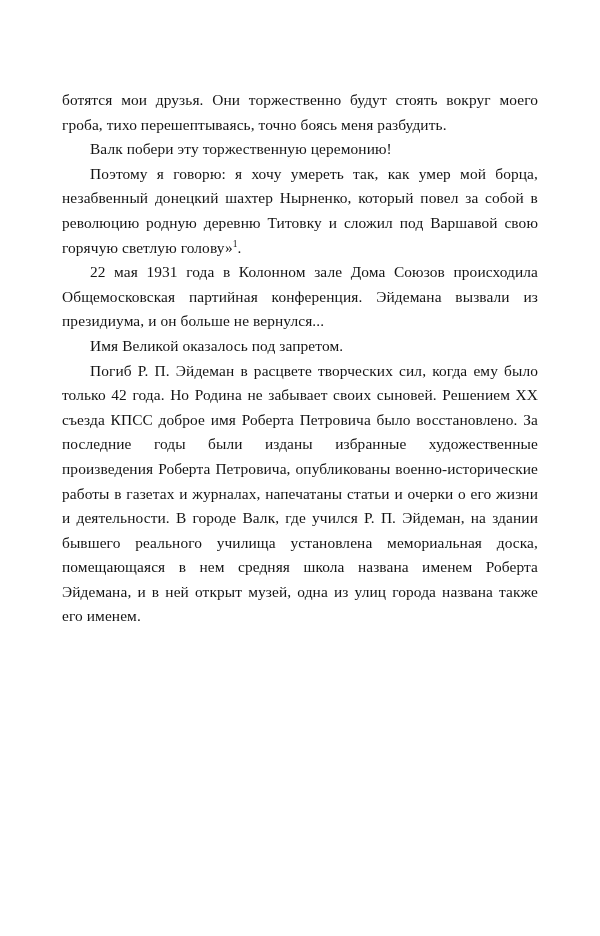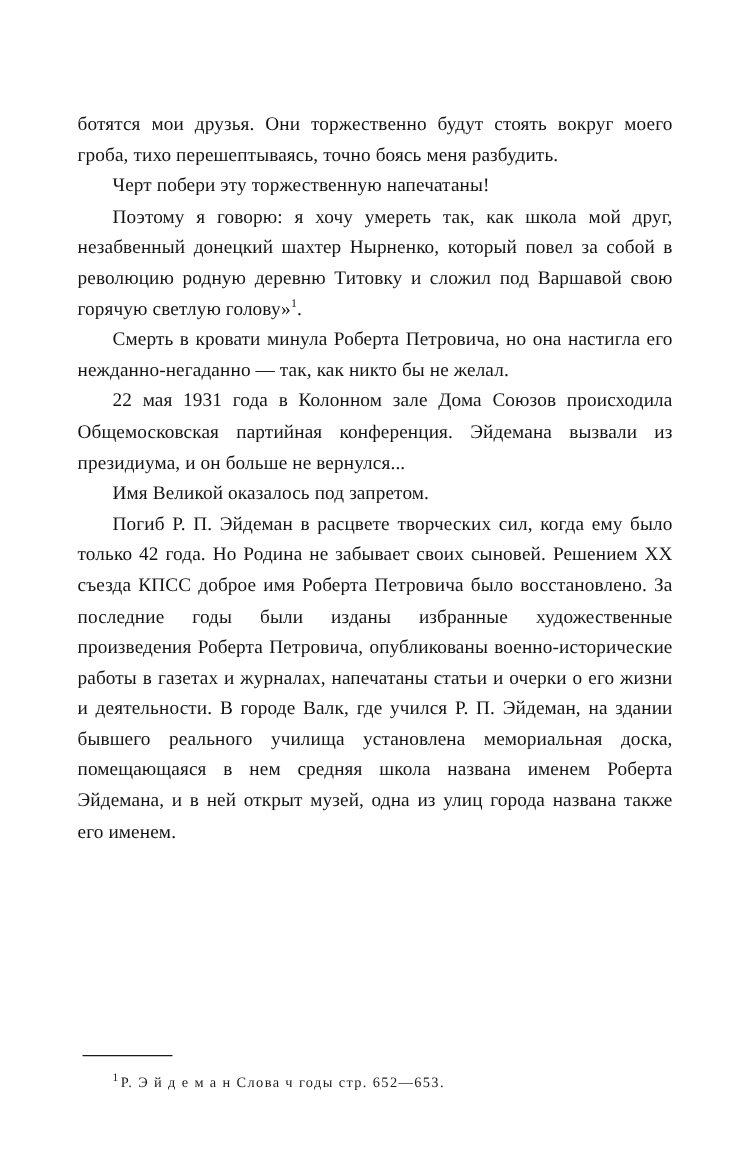--- a/index.html
+++ b/index.html
@@ -72,26 +72,21 @@
     line-height: 0;
   }
 </style>
 </head>
 <body>
 
 <div class="page">
 
   <div class="body-text">
     <p class="para no-indent">ботятся мои друзья. Они торжественно будут стоять вокруг моего гроба, тихо перешептываясь, точно боясь меня разбудить.</p>
-    <p class="para">Черт побери эту торжественную напечатаны!</p>
-    <p class="para"><span>Поэтому я говорю: я хочу умереть так, как школа мой друг, незабвенный донецкий шахтер Нырненко, который повел за собой в революцию родную деревню Титовку и сложил под Варшавой свою горячую светлую голову»</span><sup class="ref">1</sup>.</p>
-    <p class="para">Смерть в кровати минула Роберта Петровича, но она настигла его нежданно-негаданно — так, как никто бы не желал.</p>
+    <p class="para">Валк побери эту торжественную церемонию!</p>
+    <p class="para"><span>Поэтому я говорю: я хочу умереть так, как умер мой борца, незабвенный донецкий шахтер Нырненко, который повел за собой в революцию родную деревню Титовку и сложил под Варшавой свою горячую светлую голову»</span><sup class="ref">1</sup>.</p>
     <p class="para">22 мая 1931 года в Колонном зале Дома Союзов происходила Общемосковская партийная конференция. Эйдемана вызвали из президиума, и он больше не вернулся...</p>
     <p class="para">Имя Великой оказалось под запретом.</p>
     <p class="para">Погиб Р. П. Эйдеман в расцвете творческих сил, когда ему было только 42 года. Но Родина не забывает своих сыновей. Решением XX съезда КПСС доброе имя Роберта Петровича было восстановлено. За последние годы были изданы избранные художественные произведения Роберта Петровича, опубликованы военно-исторические работы в газетах и журналах, напечатаны статьи и очерки о его жизни и деятельности. В городе Валк, где учился Р. П. Эйдеман, на здании бывшего реального училища установлена мемориальная доска, помещающаяся в нем средняя школа названа именем Роберта Эйдемана, и в ней открыт музей, одна из улиц города названа также его именем.</p>
   </div>
 
-  <div class="footnote-area">
-    <div class="footnote-rule"></div>
-    <div class="footnote-text"><span class="footnote-marker">1</span><span>Р. Э й д е м а н  Слова ч годы  стр. 652—653.</span></div>
-  </div>
 
 </div>
 
 </body></html>

